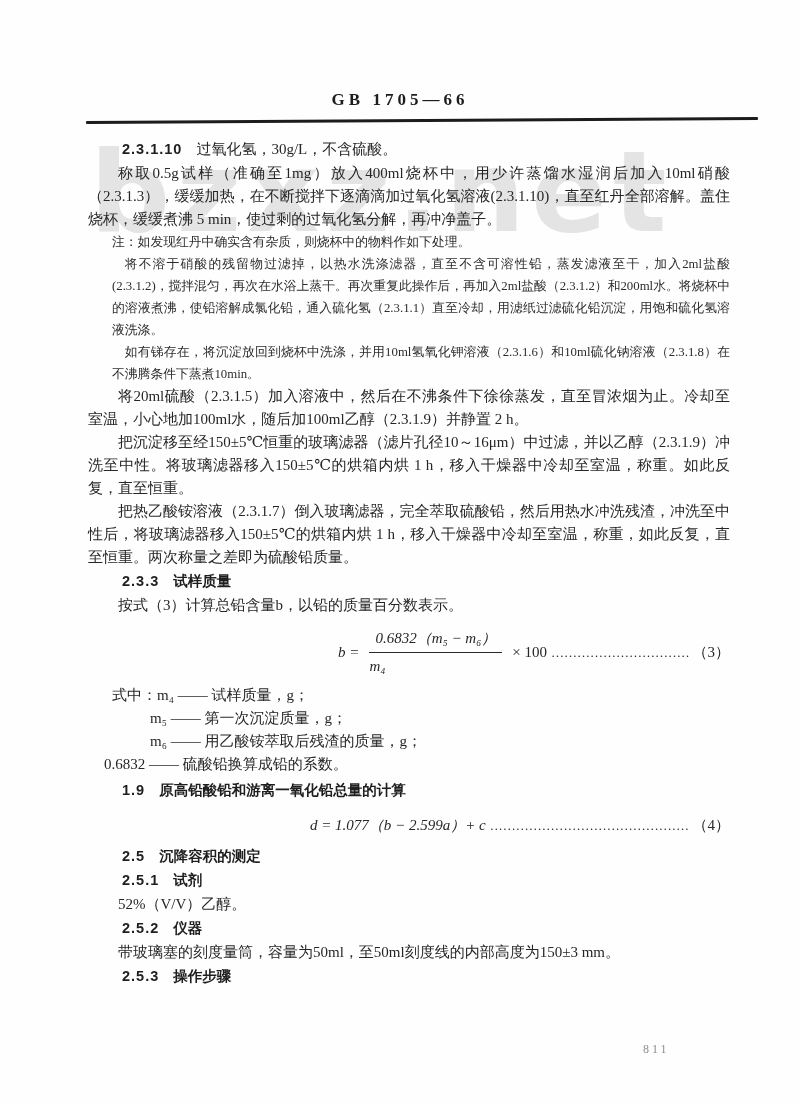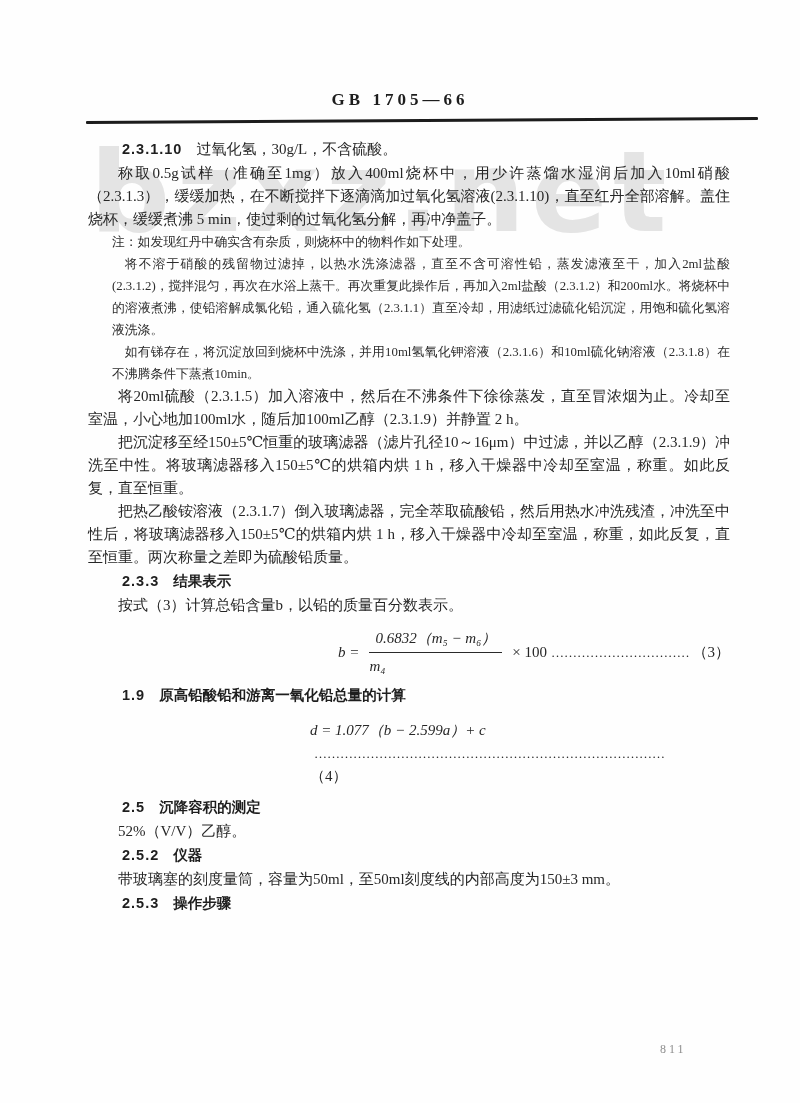--- a/index.html
+++ b/index.html
@@ -43,35 +43,35 @@
   .def-line{margin:0;}
   .ind-0{padding-left:24px;}
   .ind-1{padding-left:62px;}
   .ind-2{padding-left:16px;}
   .formula{
     display:flex;align-items:center;margin:10px 0 6px;padding-left:250px;
     font-style:italic;font-size:15px;
   }
   .formula-line{
     display:flex;align-items:flex-start;margin:12px 0 8px;padding-left:222px;
-    font-style:italic;font-size:15px;flex-direction:column;
+    font-style:italic;font-size:15px;
   }
   .f-lhs{margin-right:6px;white-space:nowrap;}
   .f-body{white-space:nowrap;}
   .frac{display:inline-block;text-align:left;margin:0 4px;vertical-align:middle;}
   .frac-num{display:block;padding:0 6px 2px;border-bottom:1.4px solid #2a2a2a;white-space:nowrap;}
   .frac-den{display:block;padding-top:2px;}
   .f-suffix{margin-left:6px;font-style:normal;white-space:nowrap;}
   .f-leader{
     flex:1;overflow:hidden;white-space:nowrap;font-style:normal;
     margin:0 4px;font-size:13px;color:#2a2a2a;
   }
   .f-label{font-style:normal;white-space:nowrap;}
   .page-number{
-    position:absolute;z-index:1;top:1042px;left:660px;
+    position:absolute;z-index:1;top:1042px;left:643px;
     font-size:12px;color:#8d8d8d;letter-spacing:3px;
     font-family:"Liberation Serif",serif;
   }
 </style>
 </head>
 <body>
 
 <div class="page">
   <div class="watermark">bzxz.net</div>
   <div class="header">GB 1705—66</div>
@@ -80,38 +80,45 @@
       <div class="heading hmix"><span class="h-num">2.3.1.10</span><span class="h-text">过氧化氢，30g/L，不含硫酸。</span></div>
       <p class="para">称取0.5g试样（准确至1mg）放入400ml烧杯中，用少许蒸馏水湿润后加入10ml硝酸（2.3.1.3），缓缓加热，在不断搅拌下逐滴滴加过氧化氢溶液(2.3.1.10)，直至红丹全部溶解。盖住烧杯，缓缓煮沸 5 min，使过剩的过氧化氢分解，再冲净盖子。</p>
       <div class="note">
         <p class="note-para note-first">注：如发现红丹中确实含有杂质，则烧杯中的物料作如下处理。</p>
         <p class="note-para">将不溶于硝酸的残留物过滤掉，以热水洗涤滤器，直至不含可溶性铅，蒸发滤液至干，加入2ml盐酸(2.3.1.2)，搅拌混匀，再次在水浴上蒸干。再次重复此操作后，再加入2ml盐酸（2.3.1.2）和200ml水。将烧杯中的溶液煮沸，使铅溶解成氯化铅，通入硫化氢（2.3.1.1）直至冷却，用滤纸过滤硫化铅沉淀，用饱和硫化氢溶液洗涤。</p>
         <p class="note-para">如有锑存在，将沉淀放回到烧杯中洗涤，并用10ml氢氧化钾溶液（2.3.1.6）和10ml硫化钠溶液（2.3.1.8）在不沸腾条件下蒸煮10min。</p>
       </div>
       <p class="para">将20ml硫酸（2.3.1.5）加入溶液中，然后在不沸条件下徐徐蒸发，直至冒浓烟为止。冷却至室温，小心地加100ml水，随后加100ml乙醇（2.3.1.9）并静置 2 h。</p>
       <p class="para">把沉淀移至经150±5℃恒重的玻璃滤器（滤片孔径10～16μm）中过滤，并以乙醇（2.3.1.9）冲洗至中性。将玻璃滤器移入150±5℃的烘箱内烘 1 h，移入干燥器中冷却至室温，称重。如此反复，直至恒重。</p>
       <p class="para">把热乙酸铵溶液（2.3.1.7）倒入玻璃滤器，完全萃取硫酸铅，然后用热水冲洗残渣，冲洗至中性后，将玻璃滤器移入150±5℃的烘箱内烘 1 h，移入干燥器中冷却至室温，称重，如此反复，直至恒重。两次称量之差即为硫酸铅质量。</p>
-      <div class="heading"><span class="h-num">2.3.3</span><span class="h-title">结果表示</span></div>
+      <div class="heading"><span class="h-num">2.3.3</span><span class="h-title">试样质量</span></div>
       <p class="para">按式（3）计算总铅含量b，以铅的质量百分数表示。</p>
       <div class="formula">
         <span class="f-lhs">b =</span>
         <span class="frac">
           <span class="frac-num">0.6832（m₅ − m₆）</span>
           <span class="frac-den">m₄</span>
         </span>
         <span class="f-suffix">× 100</span>
         <span class="f-leader">………………………………………………………………………</span>
         <span class="f-label">（3）</span>
       </div>
+      <div class="defs">
+        <p class="def-line ind-0">式中：m₄ —— 试样质量，g；</p>
+        <p class="def-line ind-1">m₅ —— 第一次沉淀质量，g；</p>
+        <p class="def-line ind-1">m₆ —— 用乙酸铵萃取后残渣的质量，g；</p>
+        <p class="def-line ind-2">0.6832 —— 硫酸铅换算成铅的系数。</p>
+      </div>
       <div class="heading"><span class="h-num">1.9</span><span class="h-title">原高铅酸铅和游离一氧化铅总量的计算</span></div>
       <div class="formula-line">
         <span class="f-body">d = 1.077（b − 2.599a）+ c</span>
         <span class="f-leader">………………………………………………………………………</span>
         <span class="f-label">（4）</span>
       </div>
       <div class="heading"><span class="h-num">2.5</span><span class="h-title">沉降容积的测定</span></div>
+      <div class="heading"><span class="h-num">2.5.1</span><span class="h-title">试剂</span></div>
       <p class="para">52%（V/V）乙醇。</p>
       <div class="heading"><span class="h-num">2.5.2</span><span class="h-title">仪器</span></div>
       <p class="para">带玻璃塞的刻度量筒，容量为50ml，至50ml刻度线的内部高度为150±3 mm。</p>
       <div class="heading"><span class="h-num">2.5.3</span><span class="h-title">操作步骤</span></div>
     </div>
   <div class="page-number">811</div>
 </div>
 
 </body></html>

